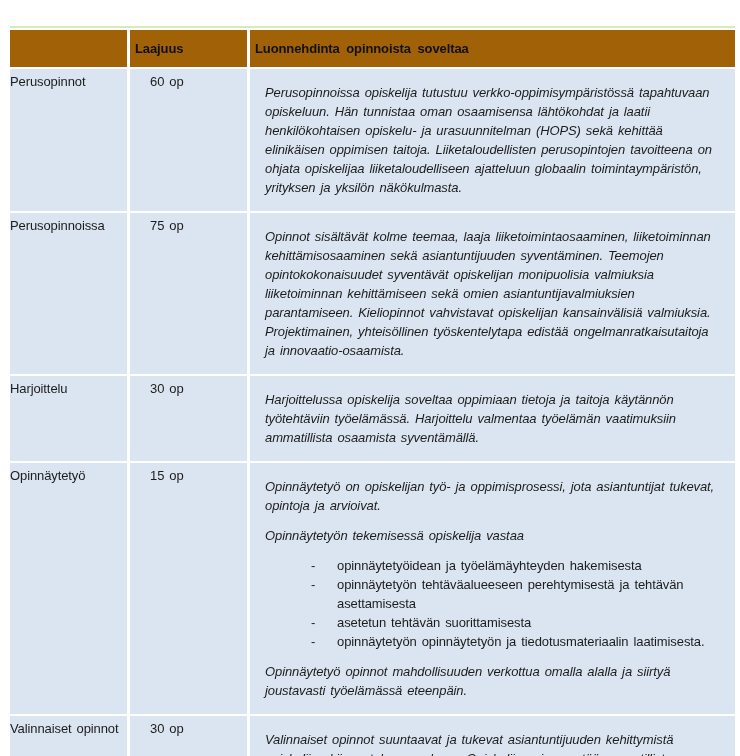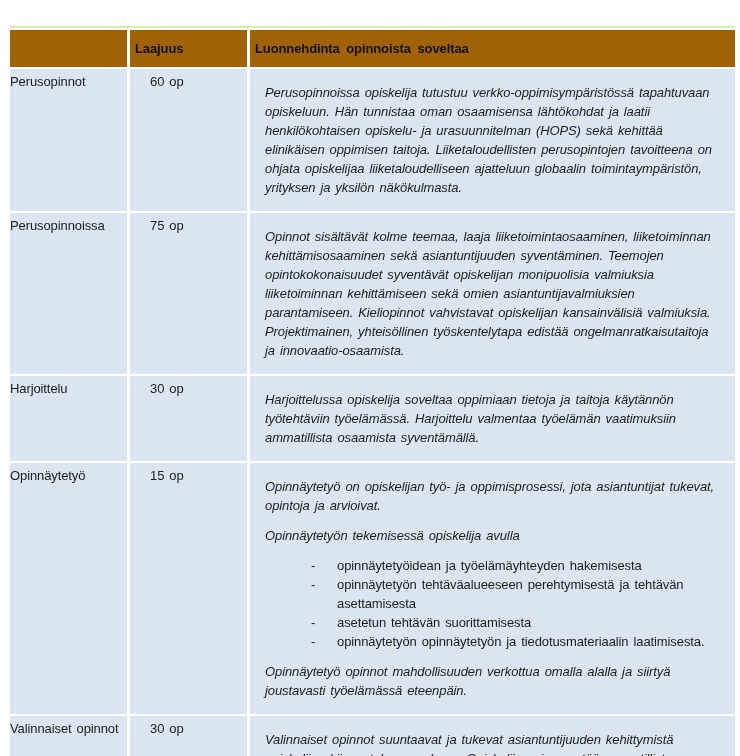--- a/index.html
+++ b/index.html
@@ -114,21 +114,21 @@
           <td class="extent-cell">30 op</td>
           <td class="desc-cell">
             <div class="para">Harjoittelussa opiskelija soveltaa oppimiaan tietoja ja taitoja käytännön työtehtäviin työelämässä. Harjoittelu valmentaa työelämän vaatimuksiin ammatillista osaamista syventämällä.</div>
           </td>
         </tr>
         <tr class="body r3">
           <td class="label-cell">Opinnäytetyö</td>
           <td class="extent-cell">15 op</td>
           <td class="desc-cell">
             <div class="para">Opinnäytetyö on opiskelijan työ- ja oppimisprosessi, jota asiantuntijat tukevat, opintoja ja arvioivat.</div>
-            <div class="para">Opinnäytetyön tekemisessä opiskelija avulla</div>
+            <div class="para">Opinnäytetyön tekemisessä opiskelija vastaa</div>
             <div class="bullet"><span class="dash">-</span><span>opinnäytetyöidean ja työelämäyhteyden hakemisesta</span></div>
             <div class="bullet"><span class="dash">-</span><span>opinnäytetyön tehtäväalueeseen perehtymisestä ja tehtävän asettamisesta</span></div>
             <div class="bullet"><span class="dash">-</span><span>asetetun tehtävän suorittamisesta</span></div>
             <div class="bullet"><span class="dash">-</span><span>opinnäytetyön opinnäytetyön ja tiedotusmateriaalin laatimisesta.</span></div>
             <div class="para">Opinnäytetyö opinnot mahdollisuuden verkottua omalla alalla ja siirtyä joustavasti työelämässä eteenpäin.</div>
           </td>
         </tr>
         <tr class="body r4">
           <td class="label-cell">Valinnaiset opinnot</td>
           <td class="extent-cell">30 op</td>

